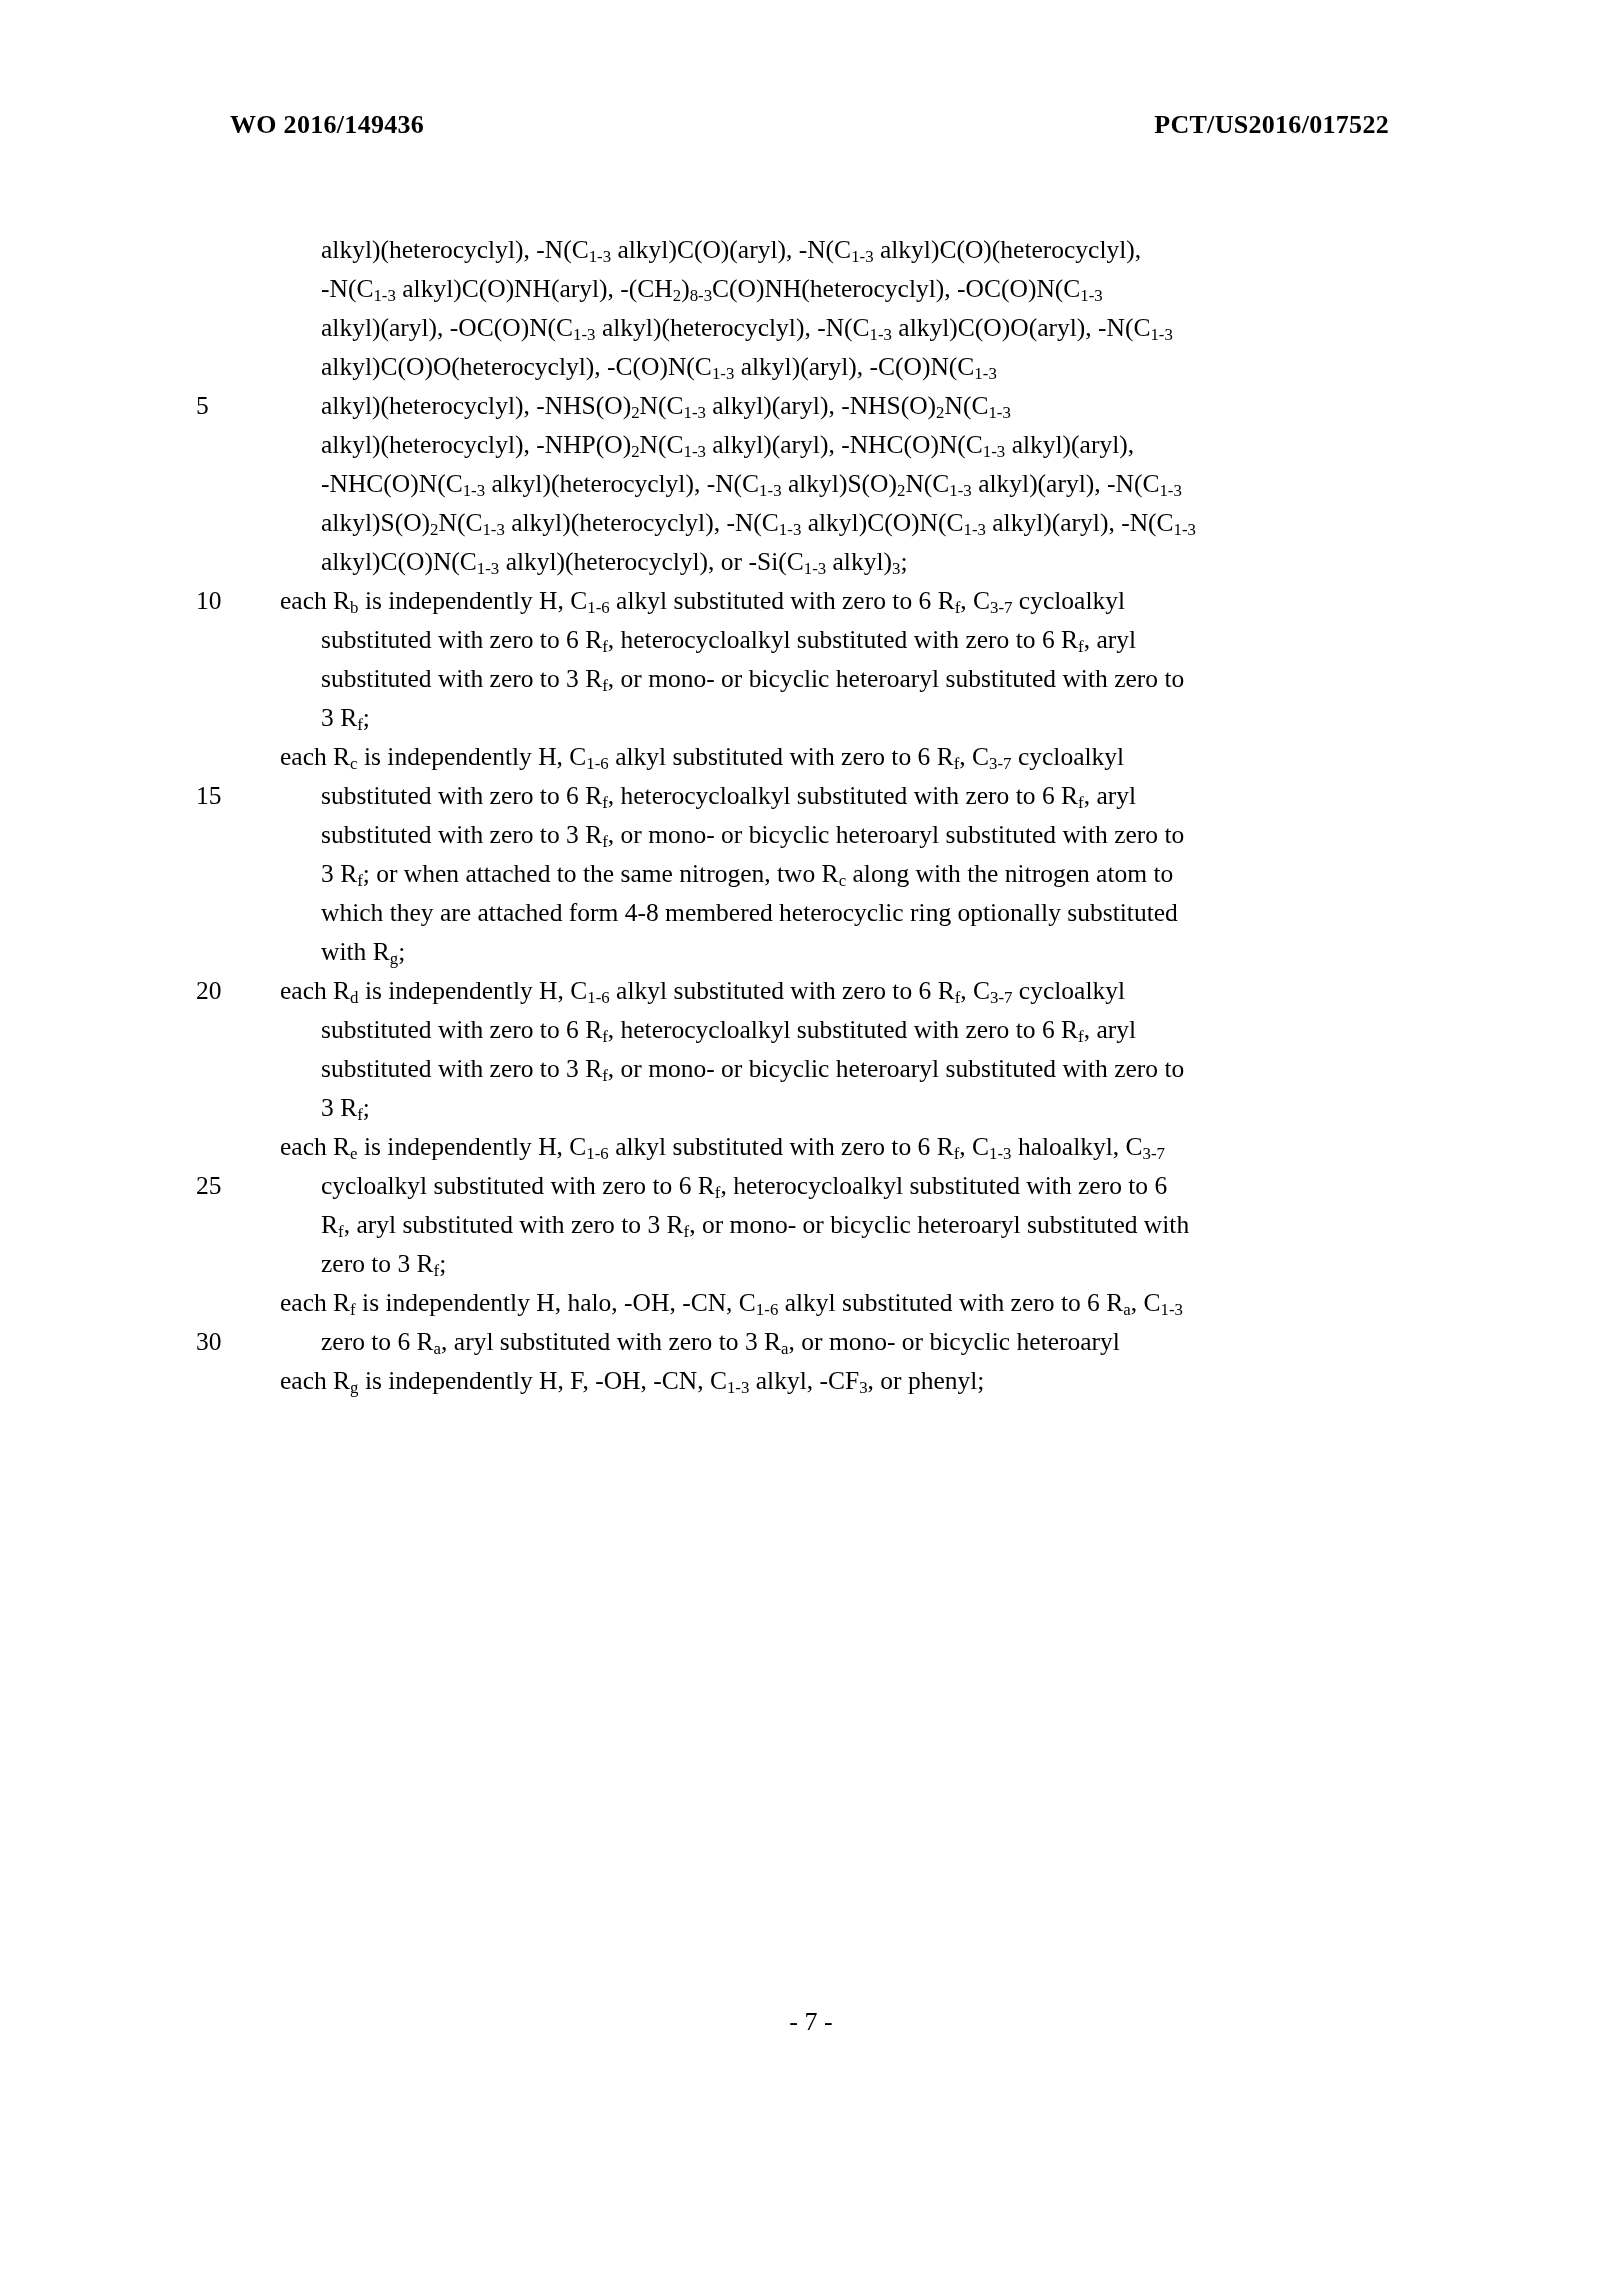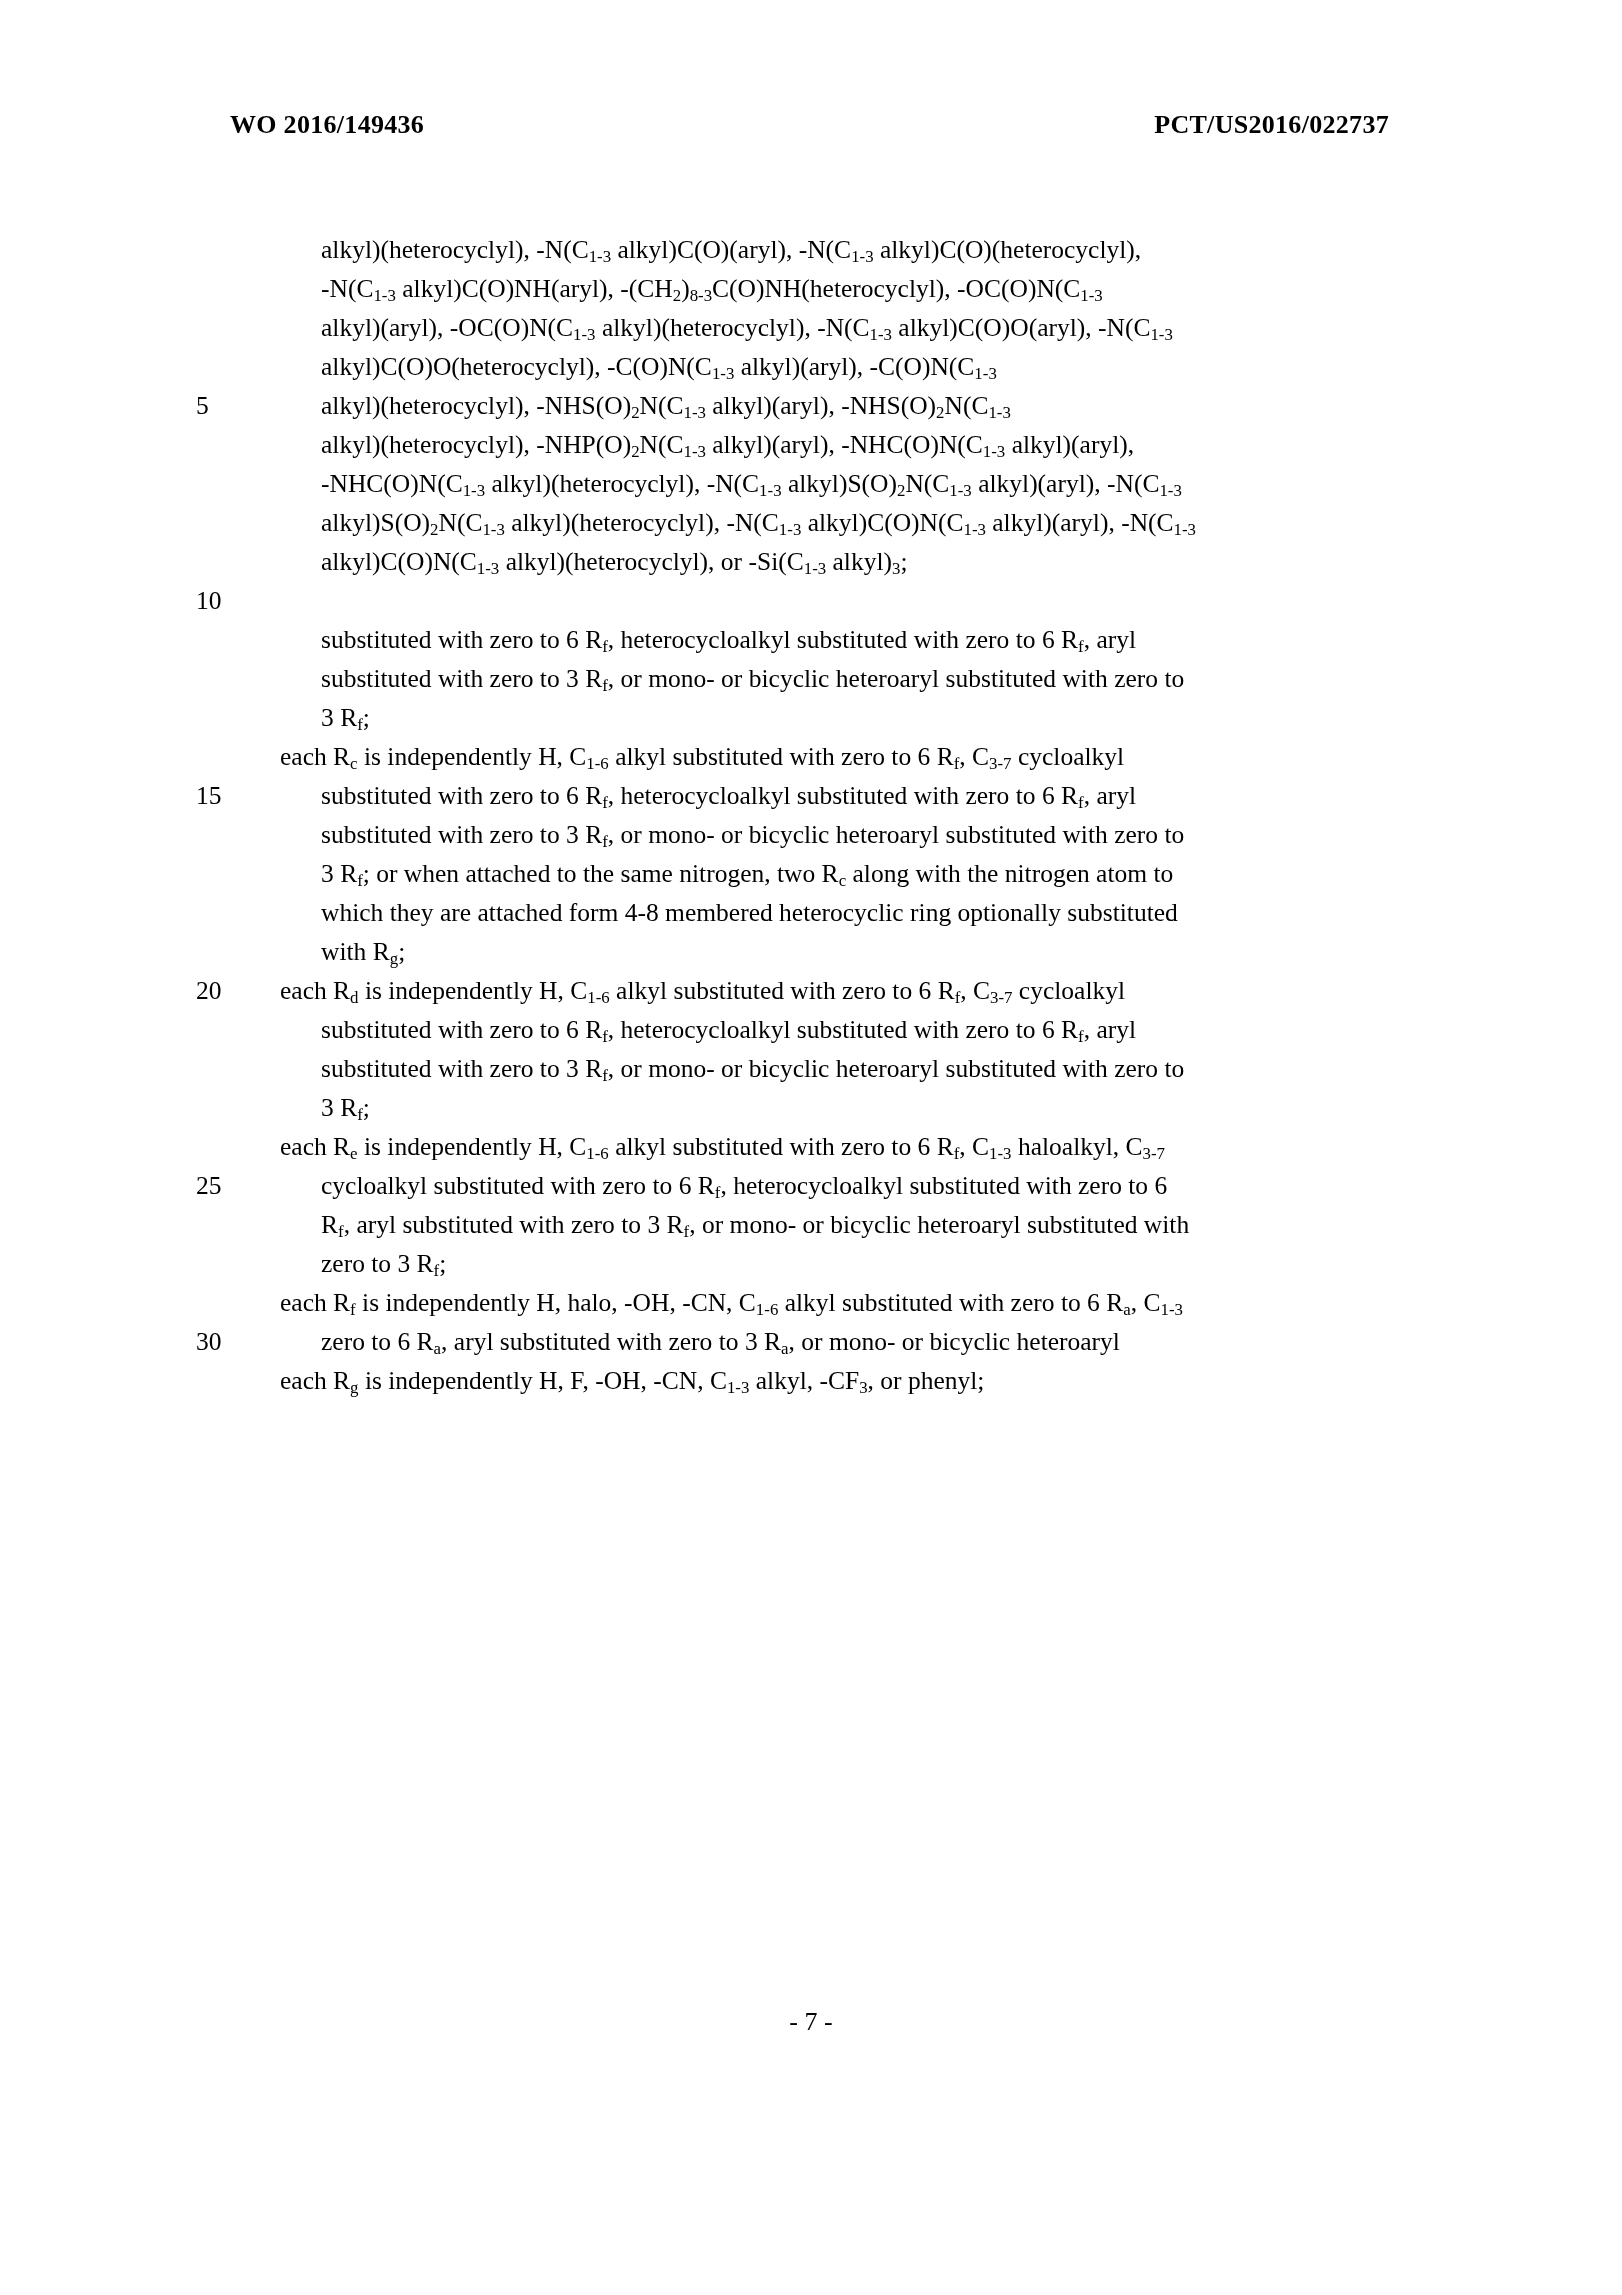--- a/index.html
+++ b/index.html
@@ -84,21 +84,21 @@
     font-size: 26px;
   }
 </style>
 </head>
 <body>
 
 <div class="page">
 
   <div class="runhead">
     <span class="wo">WO 2016/149436</span>
-    <span class="pct">PCT/US2016/022737</span>
+    <span class="pct">PCT/US2016/017522</span>
   </div>
 
   <div class="body-block" id="body-block">
       <div class="line">
         <span class="ltext">alkyl)(heterocyclyl), -N(C<sub>1-3</sub> alkyl)C(O)(aryl), -N(C<sub>1-3</sub> alkyl)C(O)(heterocyclyl),</span>
       </div>
       <div class="line">
         <span class="ltext">-N(C<sub>1-3</sub> alkyl)C(O)NH(aryl), -(CH<sub>2</sub>)<sub>8-3</sub>C(O)NH(heterocyclyl), -OC(O)N(C<sub>1-3</sub></span>
       </div>
       <div class="line">
@@ -118,20 +118,21 @@
         <span class="ltext">-NHC(O)N(C<sub>1-3</sub> alkyl)(heterocyclyl), -N(C<sub>1-3</sub> alkyl)S(O)<sub>2</sub>N(C<sub>1-3</sub> alkyl)(aryl), -N(C<sub>1-3</sub></span>
       </div>
       <div class="line">
         <span class="ltext">alkyl)S(O)<sub>2</sub>N(C<sub>1-3</sub> alkyl)(heterocyclyl), -N(C<sub>1-3</sub> alkyl)C(O)N(C<sub>1-3</sub> alkyl)(aryl), -N(C<sub>1-3</sub></span>
       </div>
       <div class="line">
         <span class="ltext">alkyl)C(O)N(C<sub>1-3</sub> alkyl)(heterocyclyl), or -Si(C<sub>1-3</sub> alkyl)<sub>3</sub>;</span>
       </div>
       <div class="line">
         <span class="lineno">10</span>
+        <span class="ltext hang">each R<sub>b</sub> is independently H, C<sub>1-6</sub> alkyl substituted with zero to 6 R<sub>f</sub>, C<sub>3-7</sub> cycloalkyl</span>
       </div>
       <div class="line">
         <span class="ltext">substituted with zero to 6 R<sub>f</sub>, heterocycloalkyl substituted with zero to 6 R<sub>f</sub>, aryl</span>
       </div>
       <div class="line">
         <span class="ltext">substituted with zero to 3 R<sub>f</sub>, or mono- or bicyclic heteroaryl substituted with zero to</span>
       </div>
       <div class="line">
         <span class="ltext">3 R<sub>f</sub>;</span>
       </div>

